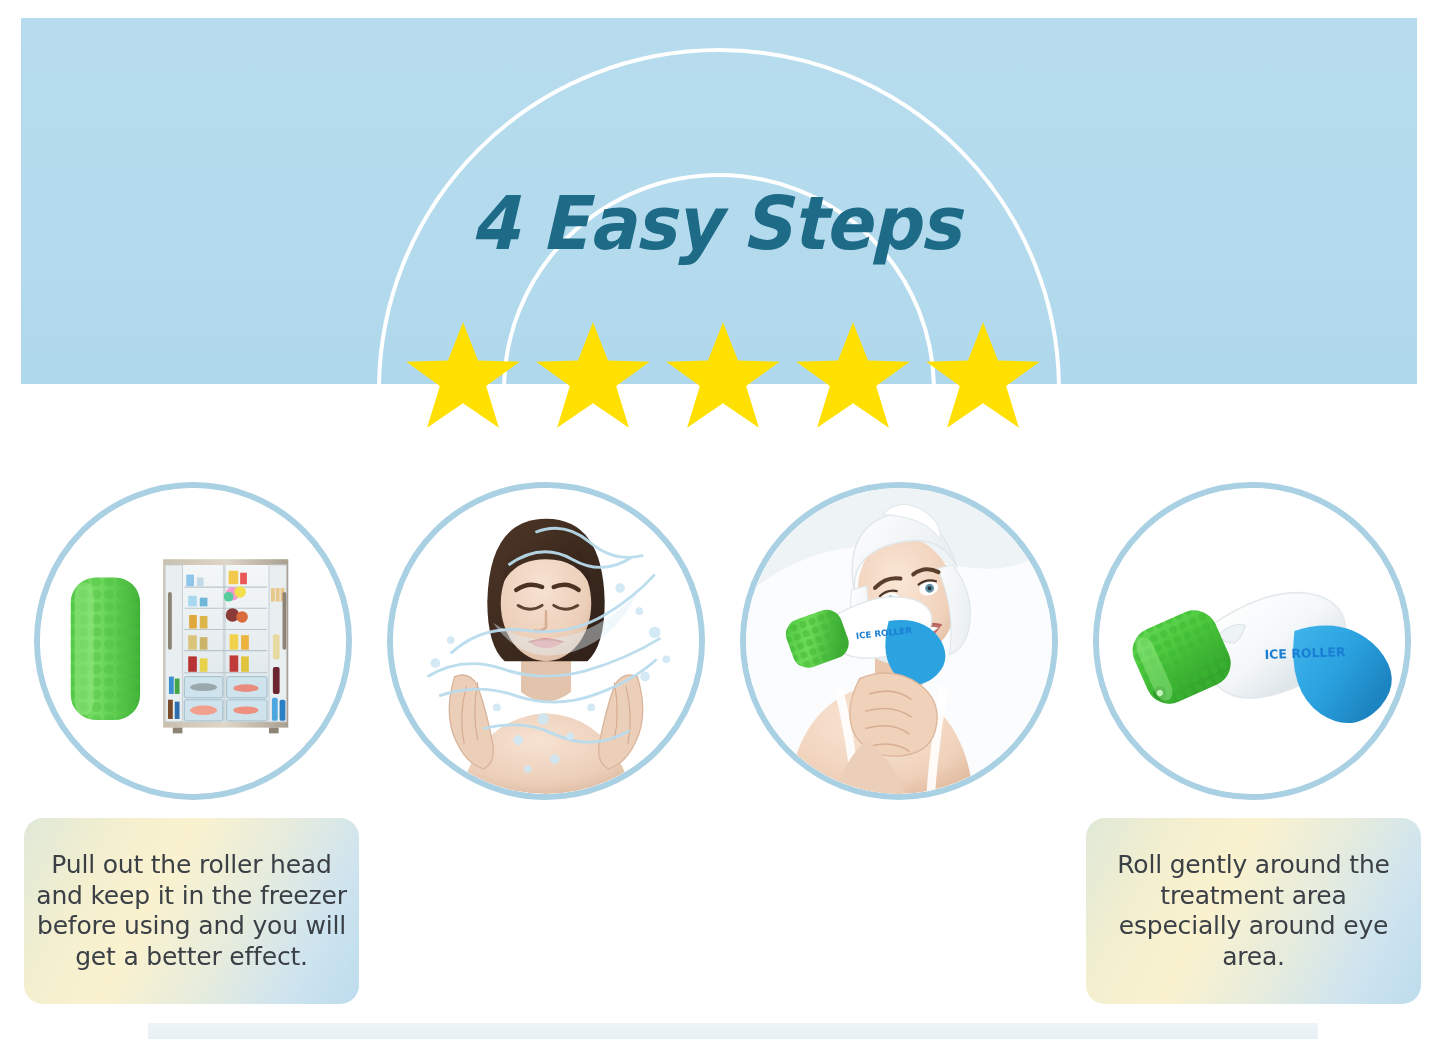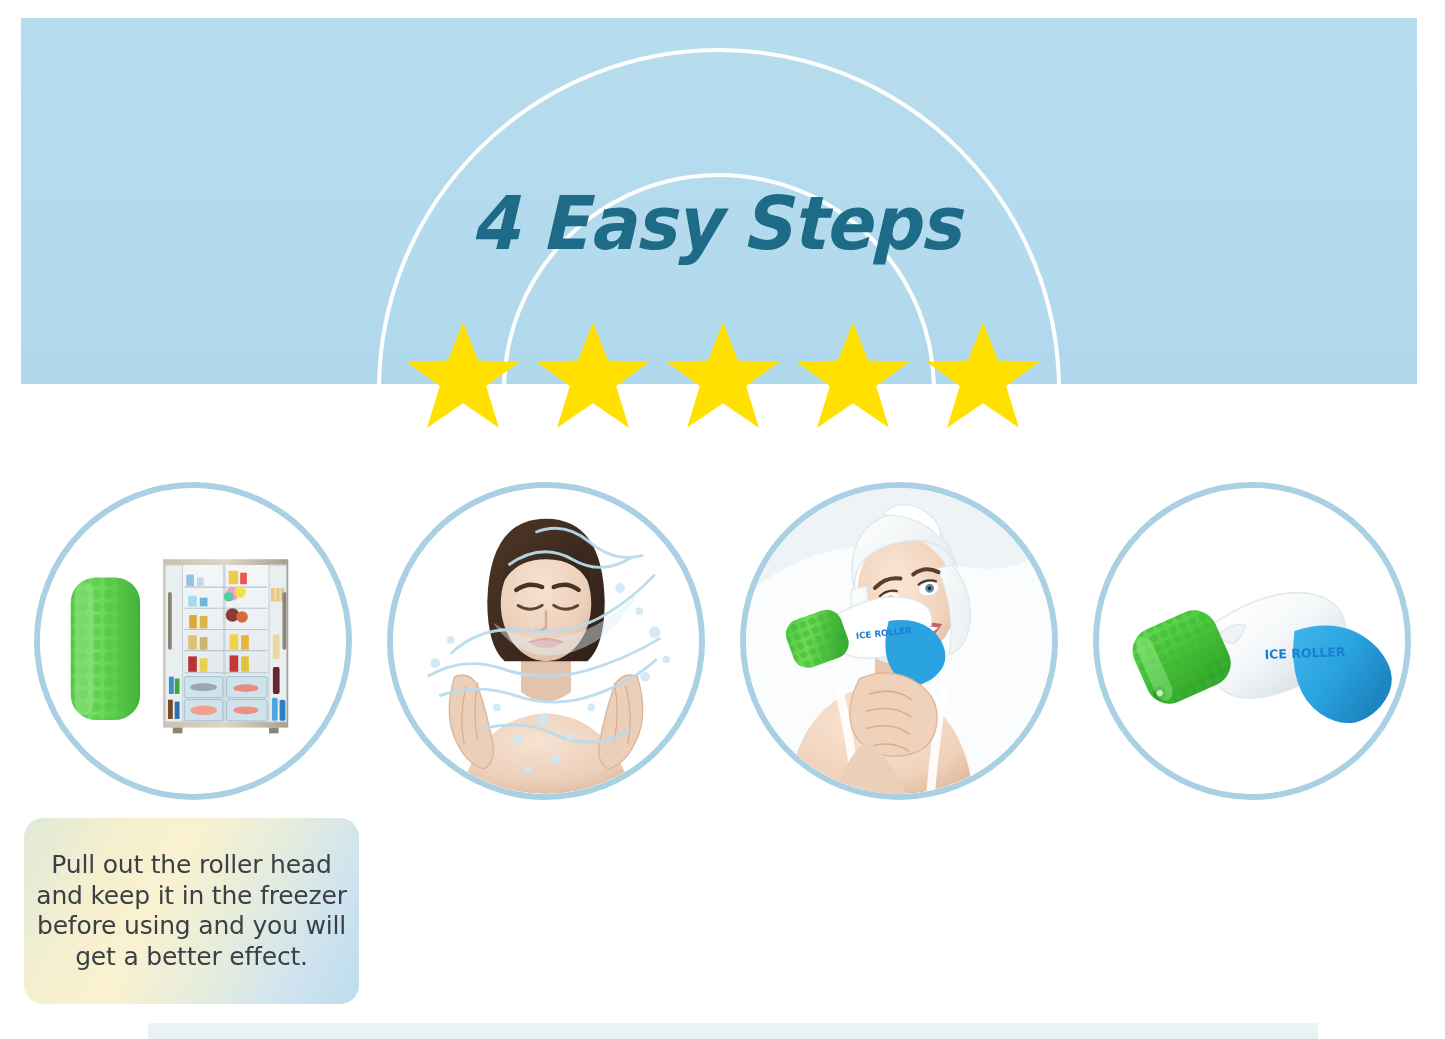--- a/index.html
+++ b/index.html
@@ -532,17 +532,23 @@
 
   </div>
 
   <div class="captions-row">
     <div class="caption-box">
       <span class="caption-text">Pull out the roller head
 and keep it in the freezer
 before using and you will
 get a better effect.</span>
     </div>
+    <div class="caption-box">
+      <span class="caption-text">Roll gently around the
+treatment area
+especially around eye
+area.</span>
+    </div>
   </div>
 
   <div class="bottom-strip"></div>
 
 </div>
 
 </body></html>

